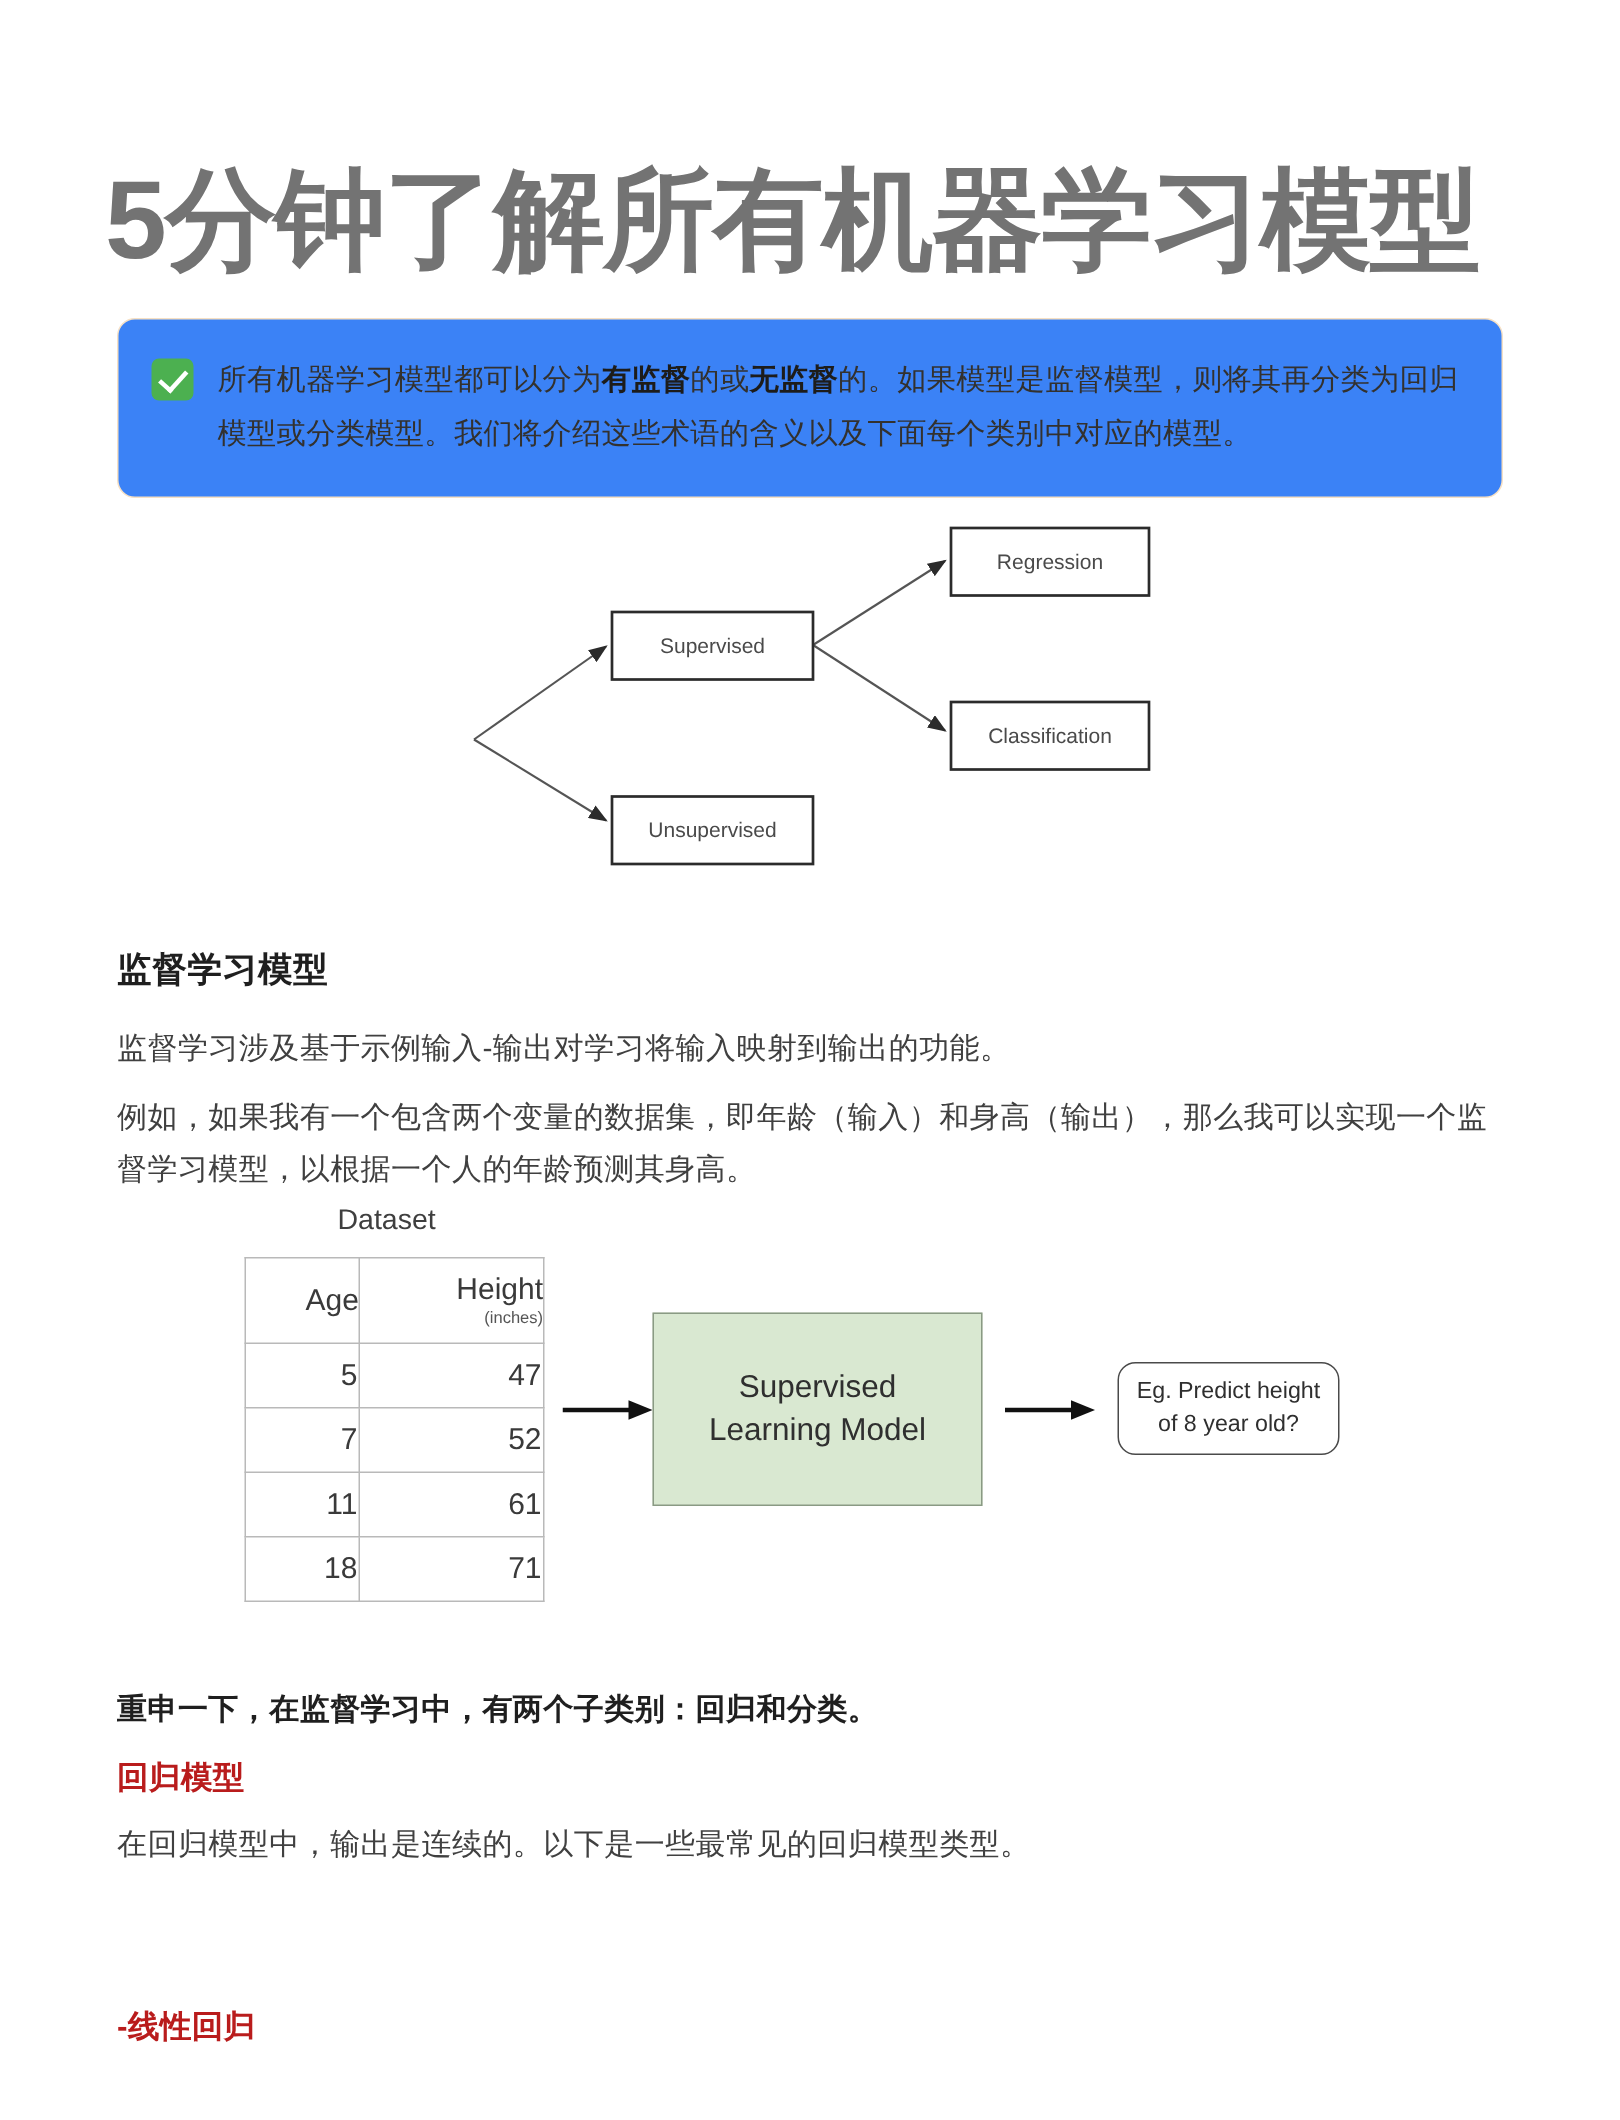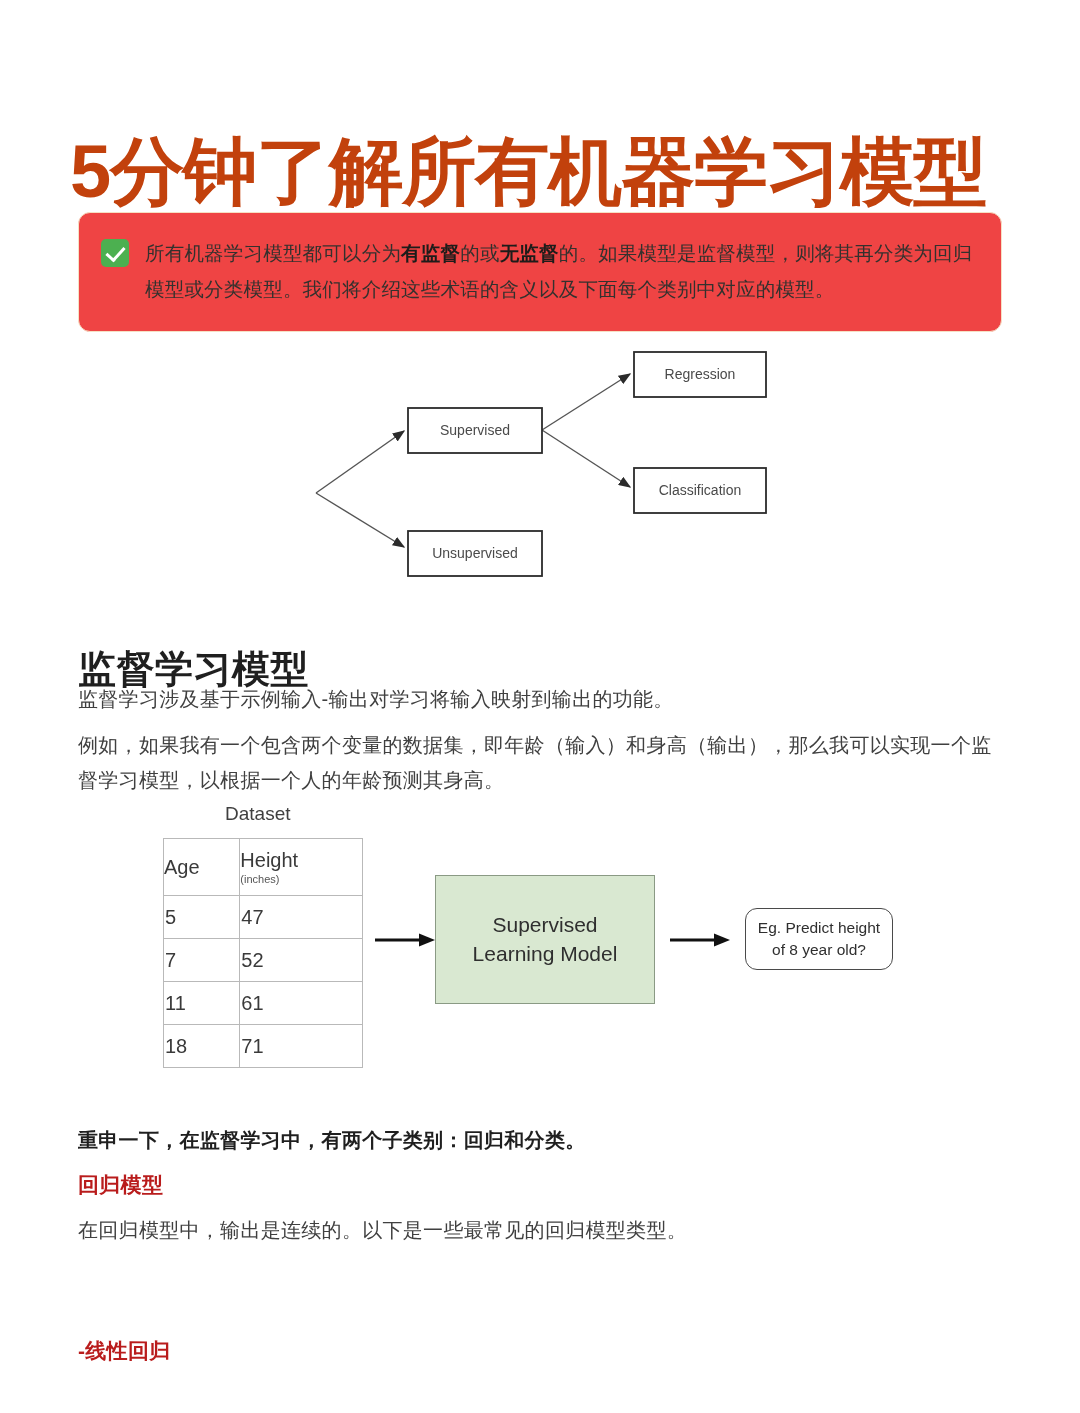--- a/index.html
+++ b/index.html
@@ -19,37 +19,37 @@
   .page {
     position: relative;
     width: 1080px;
     height: 1413px;
   }
 
   
   .title {
     position: absolute;
     left: 70px;
-    top: 81px;
+    top: 56px;
     font-size: 74px;
     font-weight: bold;
     letter-spacing: -1px;
-    color: #c2410c;
+    color: #737373;
     line-height: 1.12;
     white-space: nowrap;
   }
 
   
   .callout {
     position: absolute;
     left: 78px;
     top: 212px;
     width: 924px;
     box-sizing: border-box;
-    background: #ef4444;
+    background: #3b82f6;
     border: 1px solid #f6e0c4;
     border-radius: 12px;
     padding: 22px 26px 24px 22px;
     display: flex;
     align-items: flex-start;
     gap: 16px;
   }
   .check-icon {
     flex: 0 0 auto;
     width: 28px;
@@ -90,21 +90,21 @@
   .tree-box-label {
     font-family: "Liberation Sans", "DejaVu Sans", sans-serif;
     font-size: 14px;
     fill: #4a4a4a;
   }
 
   
   .h2 {
     position: absolute;
     left: 78px;
-    font-size: 38px;
+    font-size: 23px;
     font-weight: bold;
     color: #1f1f1f;
     letter-spacing: 0.5px;
   }
   .h3 {
     position: absolute;
     left: 78px;
     font-size: 21px;
     font-weight: bold;
     color: #b91c1c;
@@ -140,21 +140,21 @@
   table.dataset {
     position: absolute;
     left: 13px;
     top: 43px;
     width: 200px;
     border-collapse: collapse;
     background: #ffffff;
   }
   table.dataset td, table.dataset th {
     border: 1px solid #b9b9b9;
-    text-align: left;
+    text-align: right;
     font-weight: normal;
     color: #3a3a3a;
   }
   table.dataset th {
     height: 56px;
     font-size: 20px;
     padding: 0;
     vertical-align: middle;
   }
   table.dataset th .unit {

